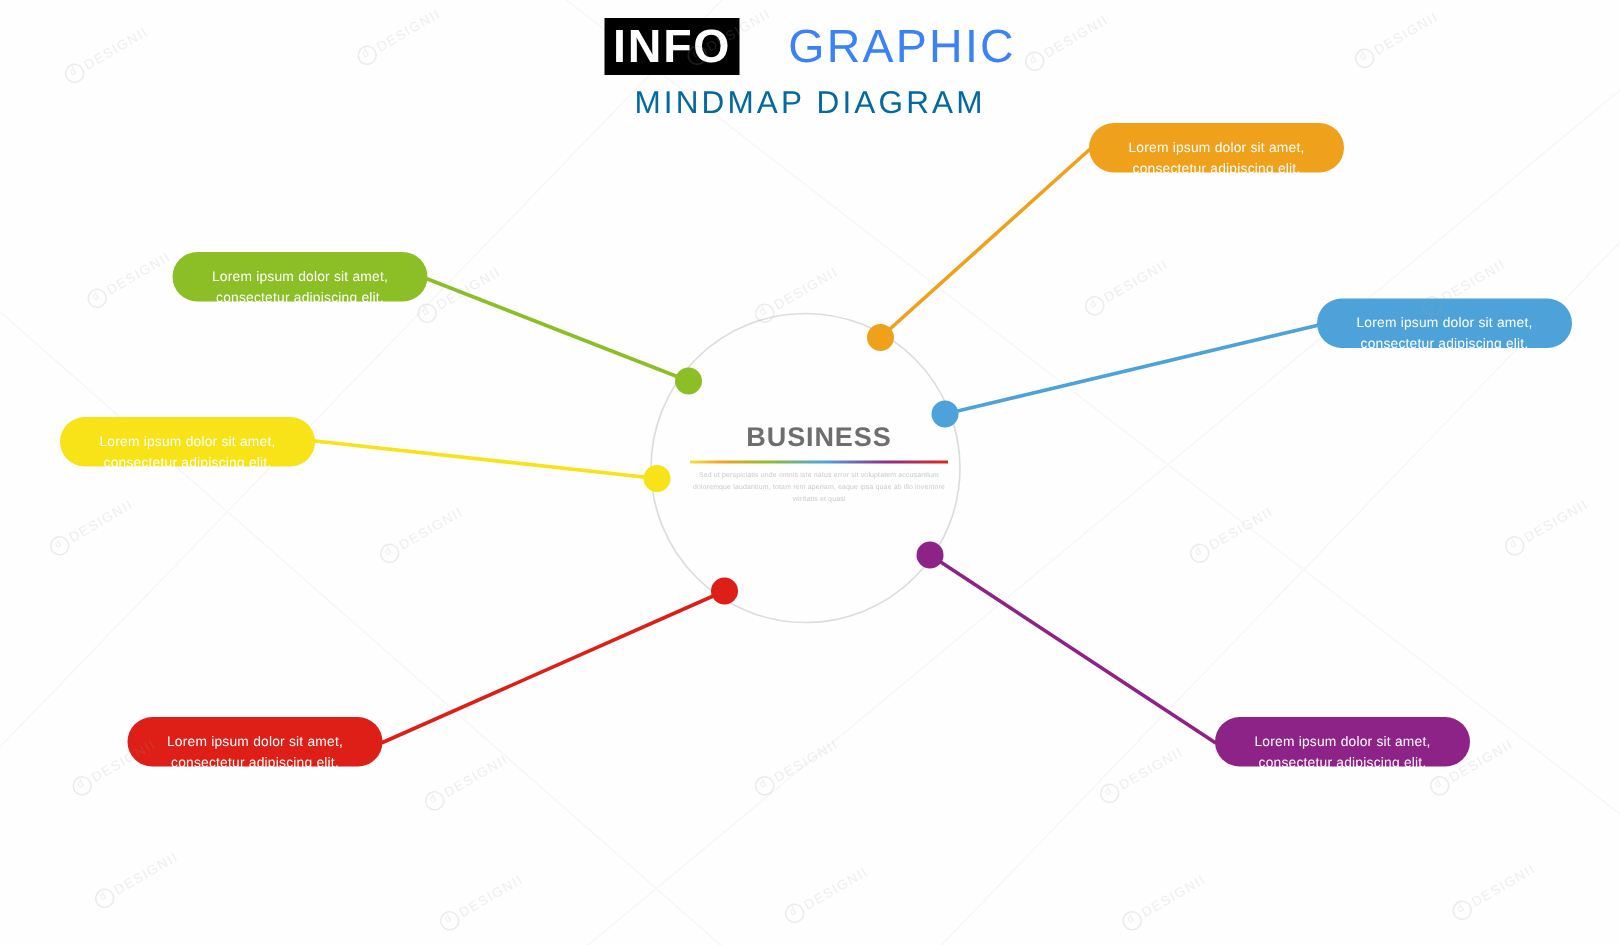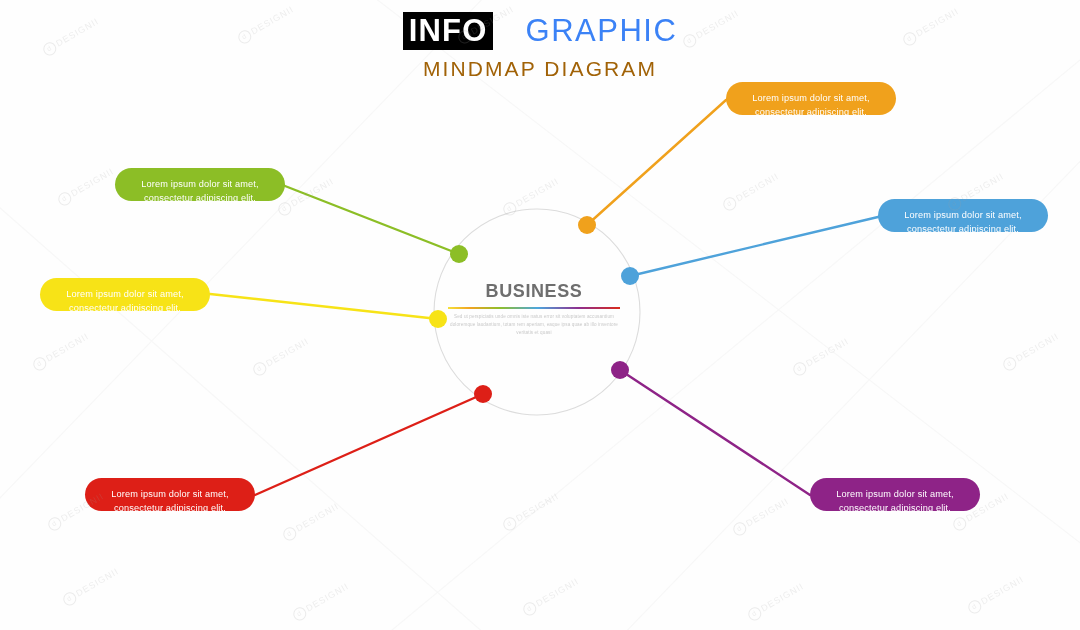--- a/index.html
+++ b/index.html
@@ -48,21 +48,21 @@
   #title-main .rest {
     color: #3b82f6;
     font-weight: 400;
     letter-spacing: 1.5px;
     padding-left: 33px;
   }
   #title-sub {
     margin-top: 9px;
     font-size: 21px;
     letter-spacing: 2.1px;
-    color: #a16207;
+    color: #0369a1;
     font-weight: 400;
   }
   #diagram {
     position: absolute;
     inset: 0;
   }
   .node-label {
     position: absolute;
     border-radius: 17px;
     color: #ffffff;
@@ -72,21 +72,21 @@
     box-sizing: border-box;
     width: 170px;
     height: 33px;
     display: flex;
     flex-direction: column;
     justify-content: center;
     letter-spacing: 0.15px;
   }
   .center-block {
     position: absolute;
-    left: 448px;
+    left: 460px;
     top: 282px;
     width: 172px;
     text-align: center;
     user-select: none;
   }
   #center-title {
     font-size: 18px;
     font-weight: 700;
     color: #6e6e6e;
     letter-spacing: 0.6px;

